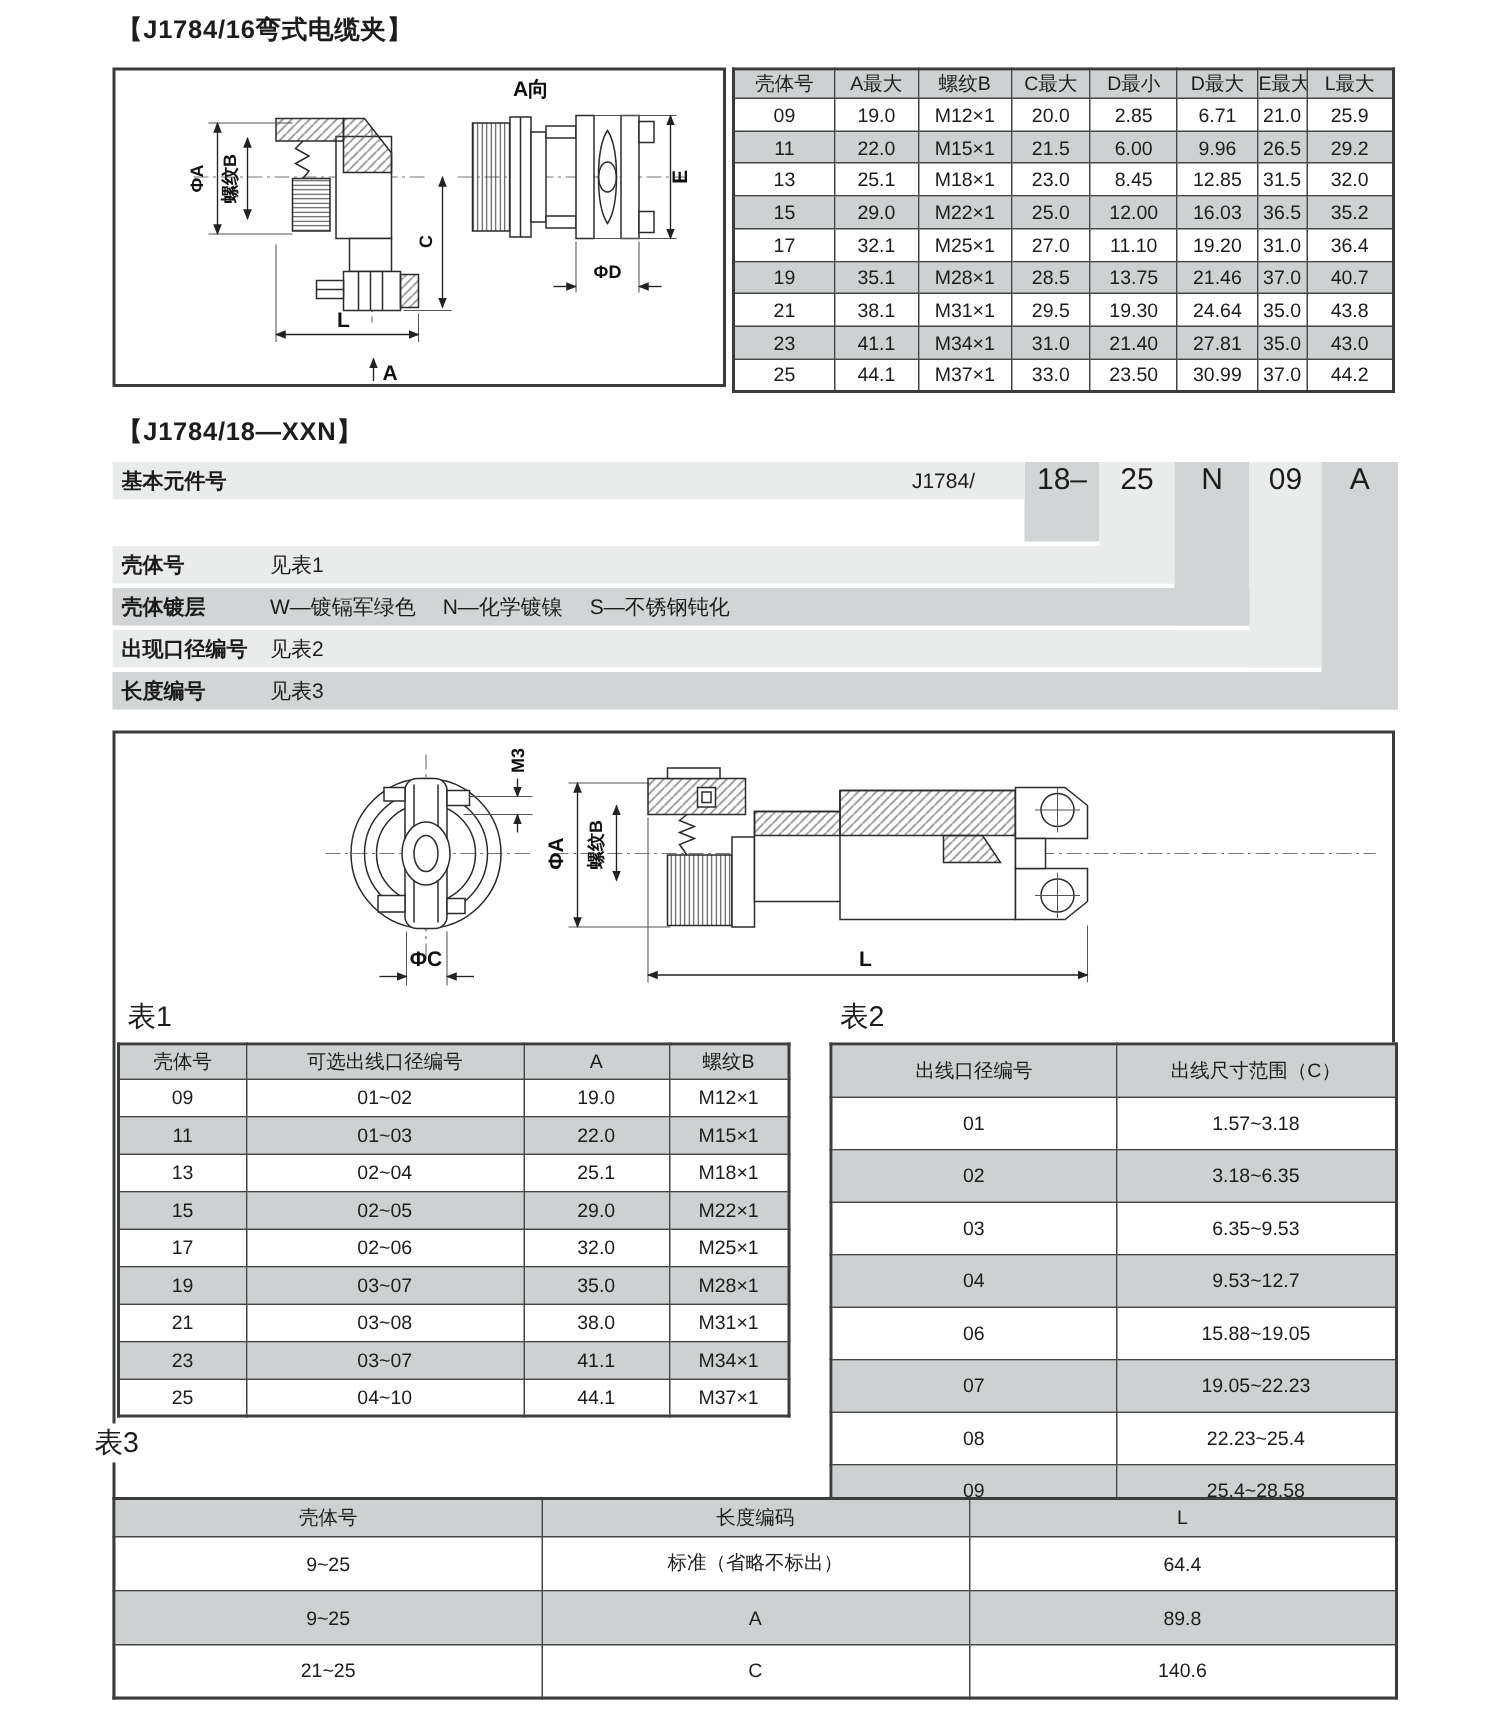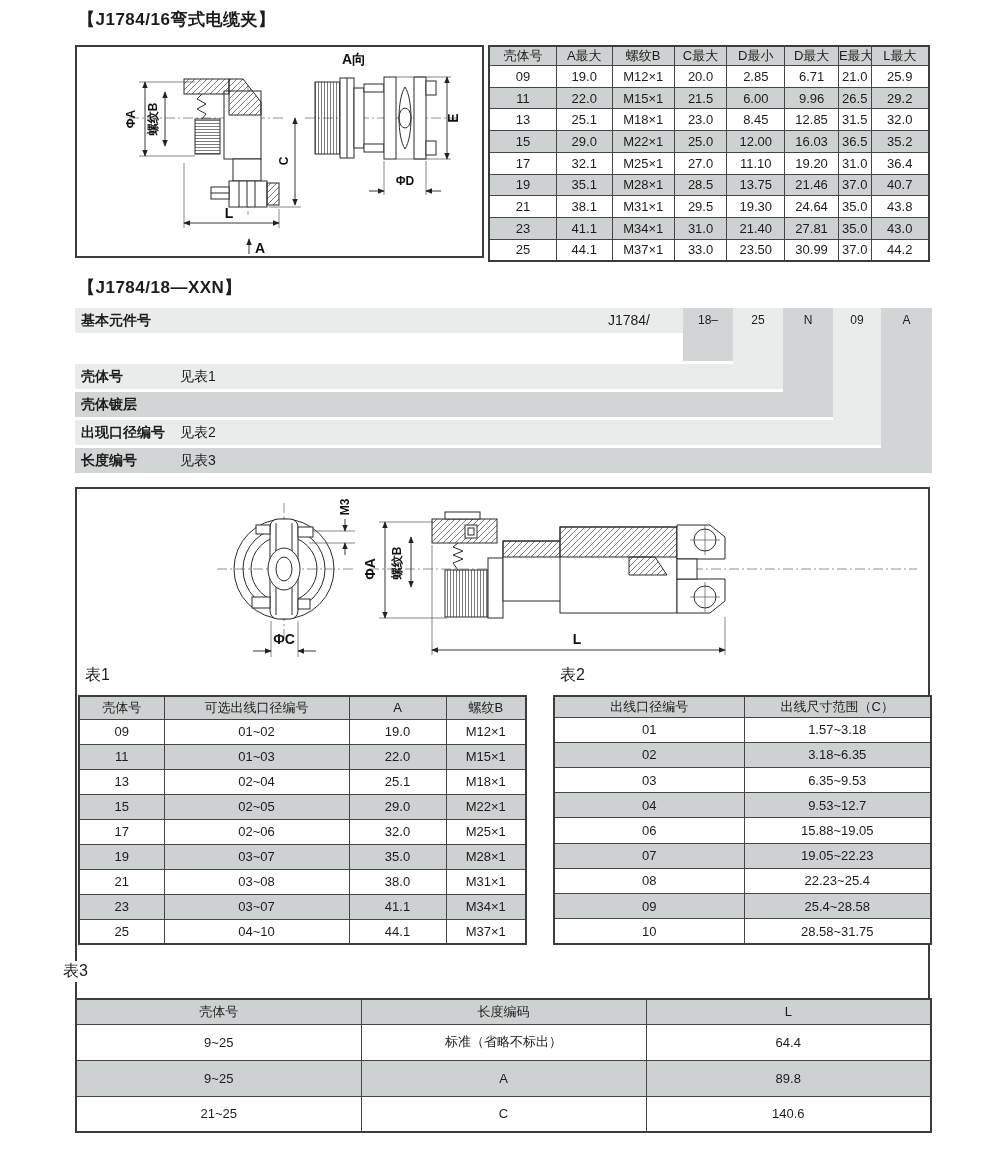--- a/index.html
+++ b/index.html
@@ -15,45 +15,45 @@
   .title{position:absolute;left:78px;font-size:17px;font-weight:bold;letter-spacing:0.5px;}
   .frame{position:absolute;border:2px solid #3c3c3c;background:#fff;}
   
   table.tbl{position:absolute;border-collapse:collapse;table-layout:fixed;background:#fff;border:2px solid #3c3c3c;}
   table.tbl th,table.tbl td{border:1px solid var(--bd);text-align:center;font-size:13px;font-weight:normal;color:var(--ink);padding:0;overflow:hidden;white-space:nowrap;}
   table.tbl thead th{background:var(--cellgray);}
   table.tbl tbody tr:nth-child(even) td{background:var(--cellgray);}
   .t-main{left:488px;top:45px;width:442px;height:217px;}
   .t-main td,.t-main th{height:19px;}
   .t-one td,.t-one th{height:23px;}
-  .t-two td,.t-two th{height:21px;}
+  .t-two td,.t-two th{height:35px;}
   .t-three td,.t-three th{height:25px;font-size:13.5px;}
   
   .spec{position:absolute;left:75px;top:308px;width:997px;height:165px;font-size:14px;}
   .spec .row{position:absolute;left:0;height:25px;line-height:25px;}
   .spec .r0{top:0;width:608px;background:var(--lt);}
   .spec .r1{top:28px;width:658px;background:var(--dk);}
   .spec .r2{top:56px;width:708px;background:var(--lt);}
   .spec .r3{top:84px;width:758px;background:var(--dk);}
   .spec .r4{top:112px;width:806px;background:var(--lt);}
   .spec .r5{top:140px;width:857px;background:var(--dk);}
   .spec .col{position:absolute;top:0;width:50px;}
   .spec .c0{left:608px;height:53px;background:var(--dk);}
   .spec .c1{left:658px;height:81px;background:var(--lt);}
   .spec .c2{left:708px;height:109px;background:var(--dk);}
   .spec .c3{left:758px;width:48px;height:137px;background:var(--lt);}
   .spec .c4{left:806px;width:51px;height:165px;background:var(--dk);}
-  .spec .code{position:absolute;top:0;height:25px;line-height:25px;text-align:center;width:50px;font-size:12px;}
+  .spec .code{position:absolute;top:0;height:25px;line-height:25px;text-align:center;width:50px;font-size:20px;}
   .spec .k0{left:608px}.spec .k1{left:658px}.spec .k2{left:708px}
   .spec .k3{left:758px;width:48px}.spec .k4{left:806px;width:51px}
   .spec .lbl{font-weight:bold;padding-left:6px;}
   .spec .cnt{position:absolute;left:105px;top:0;white-space:pre;}
   .spec .prefix{position:absolute;left:460px;width:115px;top:0;text-align:right;}
   
-  .cap{position:absolute;font-size:16px;color:var(--ink);}
+  .cap{position:absolute;font-size:19px;color:var(--ink);}
   
   svg text{font-family:"Liberation Sans","DejaVu Sans",sans-serif;font-size:12px;font-weight:600;fill:#111;}
   svg text.big{font-size:14px;}
   .shape{fill:#fff;stroke:#2b2b2b;stroke-width:1;}
   .ln{fill:none;stroke:#2b2b2b;stroke-width:1;}
   .thin{fill:none;stroke:#555;stroke-width:0.7;}
   .dim{fill:none;stroke:#222;stroke-width:0.9;}
   .cl{fill:none;stroke:#777;stroke-width:0.8;stroke-dasharray:10 3 2 3;}
 </style>
 </head>
@@ -264,20 +264,21 @@
     <div class="row r0">
       <span class="lbl">基本元件号</span>
       <span class="prefix">J1784/</span>
     </div>
     <div class="row r2">
       <span class="lbl">壳体号</span>
       <span class="cnt">见表1</span>
     </div>
     <div class="row r3">
       <span class="lbl">壳体镀层</span>
+      <span class="cnt">W—镀镉军绿色　 N—化学镀镍　 S—不锈钢钝化</span>
     </div>
     <div class="row r4">
       <span class="lbl">出现口径编号</span>
       <span class="cnt">见表2</span>
     </div>
     <div class="row r5">
       <span class="lbl">长度编号</span>
       <span class="cnt">见表3</span>
     </div>
 
@@ -369,21 +370,21 @@
       <rect class="shape" x="600" y="70" width="20" height="20"></rect>
 
       <line class="thin" x1="355" y1="56" x2="355" y2="166"></line>
         <line class="thin" x1="648" y1="128" x2="648" y2="166"></line>
       <line class="dim" x1="355" y1="161" x2="648" y2="161" marker-start="url(#d2ar)" marker-end="url(#d2ar)"></line>
       <text x="500" y="155" text-anchor="middle" class="big">L</text>
     </svg>
 
     <div class="cap" style="left:8px;top:176px;">表1</div>
     <div class="cap" style="left:483px;top:176px;">表2</div>
-    <div class="cap" style="left:-16px;top:472px;background:#fff;padding:0 2px;">表3</div>
+    <div class="cap" style="left:-16px;top:460px;background:#fff;padding:0 2px;">表3</div>
 
     <table class="tbl t-one" style="left:1px;top:206px;width:447px;height:250px;">
         <thead>
           <tr>
             <th style="width: 85px;">壳体号</th>
             <th style="width: 185px;">可选出线口径编号</th>
             <th style="width: 97px;">A</th>
             <th style="width: 80px;">螺纹B</th>
           </tr>
         </thead>

